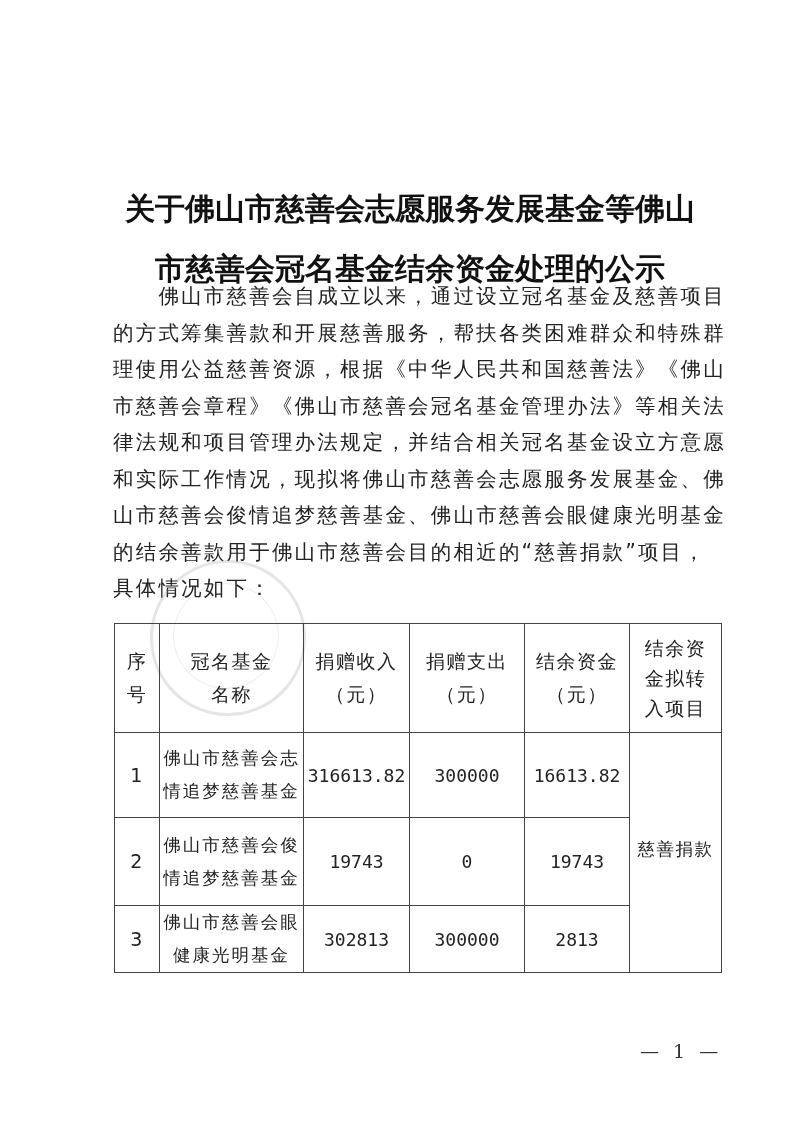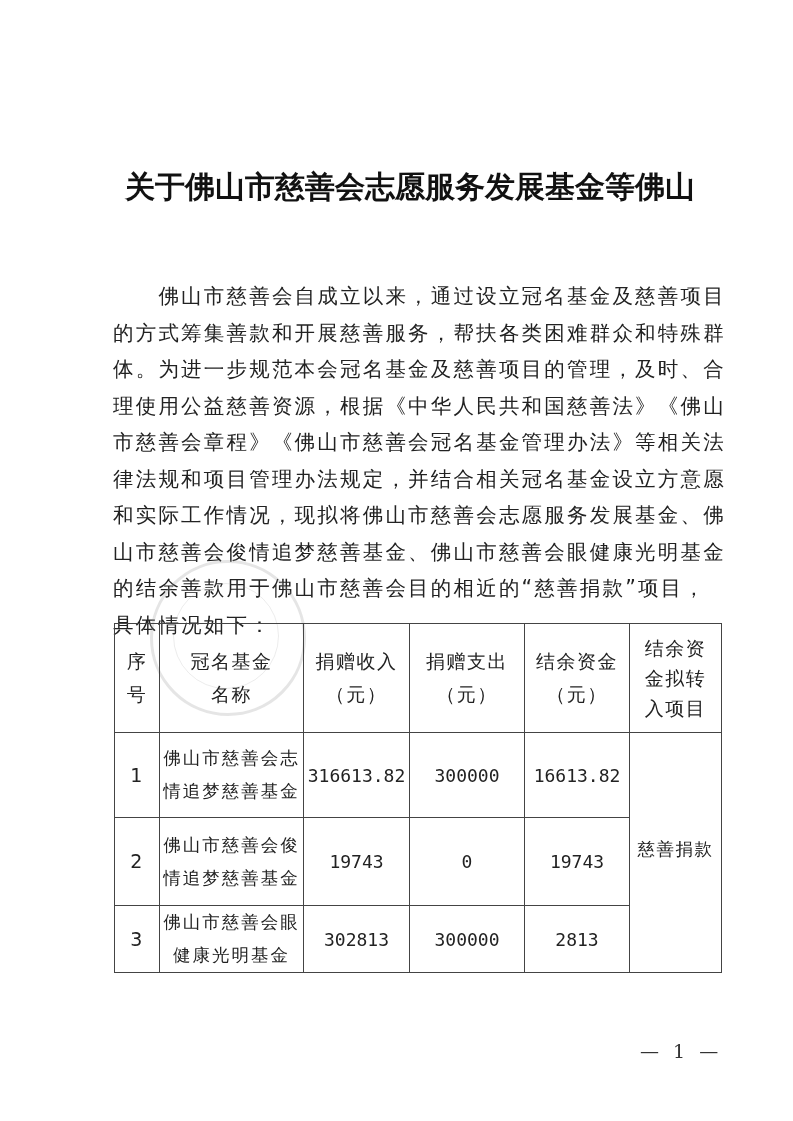--- a/index.html
+++ b/index.html
@@ -5,21 +5,21 @@
   html, body { margin:0; padding:0; }
   body {
     width:793px; height:1121px; background:#ffffff; position:relative; overflow:hidden;
     font-family: "DejaVu Serif", "Liberation Serif", serif; color:#1a1a1a;
   }
   .title {
     position:absolute; left:110px; top:168px; width:600px;
     text-align:center; font-size:30px; font-weight:bold; line-height:38px;
     font-family: "DejaVu Serif", "Liberation Serif", serif; letter-spacing:0px; color:#111;
   }
-  .title div { white-space:nowrap; }
+  .title div { white-space:nowrap;margin-top:22px; }
   .body-text {
     position:absolute; left:113px; top:278px; width:590px;
     font-size:20.5px; line-height:36.5px; color:#222; letter-spacing:2.2px;
     font-family: "DejaVu Sans", "Liberation Sans", sans-serif;
   }
   .body-text .line { white-space:nowrap; height:36.5px; }
   .stamp {
     position:absolute; left:150px; top:560px; width:150px; height:150px;
     border:3px solid rgba(150,150,150,0.25); border-radius:50%;
   }
@@ -41,26 +41,26 @@
   .page-num {
     position:absolute; left:640px; top:1040px; font-size:19px; color:#333;
     font-family: "DejaVu Serif", "Liberation Serif", serif; letter-spacing:4px;
   }
 </style>
 </head>
 <body>
 
 <div class="title">
   <div>关于佛山市慈善会志愿服务发展基金等佛山</div>
+  <div>市慈善会冠名基金结余资金处理的公示</div>
 </div>
 
 <div class="body-text">
   <div class="line">　　佛山市慈善会自成立以来，通过设立冠名基金及慈善项目</div>
   <div class="line">的方式筹集善款和开展慈善服务，帮扶各类困难群众和特殊群</div>
-  <div class="line">体。为进一步规范本会冠名基金及慈善项目的管理，及时、合</div>
   <div class="line">理使用公益慈善资源，根据《中华人民共和国慈善法》《佛山</div>
   <div class="line">市慈善会章程》《佛山市慈善会冠名基金管理办法》等相关法</div>
   <div class="line">律法规和项目管理办法规定，并结合相关冠名基金设立方意愿</div>
   <div class="line">和实际工作情况，现拟将佛山市慈善会志愿服务发展基金、佛</div>
   <div class="line">山市慈善会俊情追梦慈善基金、佛山市慈善会眼健康光明基金</div>
   <div class="line">的结余善款用于佛山市慈善会目的相近的“慈善捐款”项目，</div>
   <div class="line">具体情况如下：</div>
 </div>
 
 <div class="stamp"></div>

